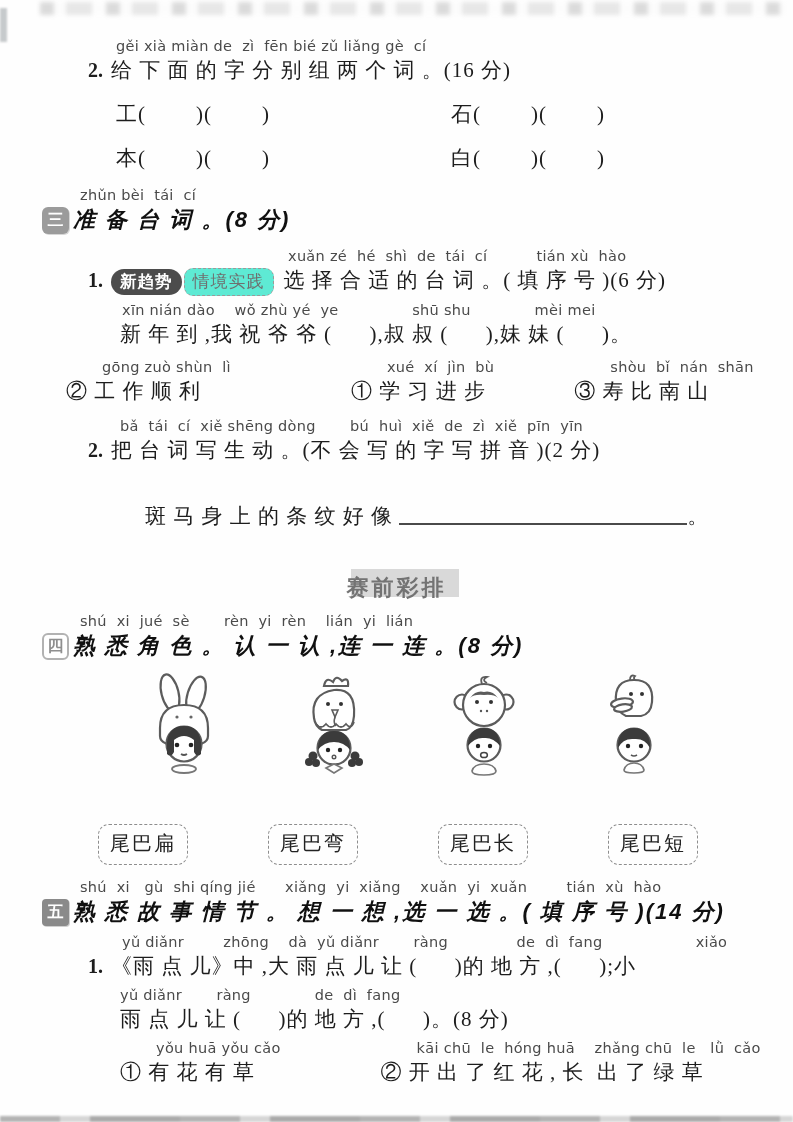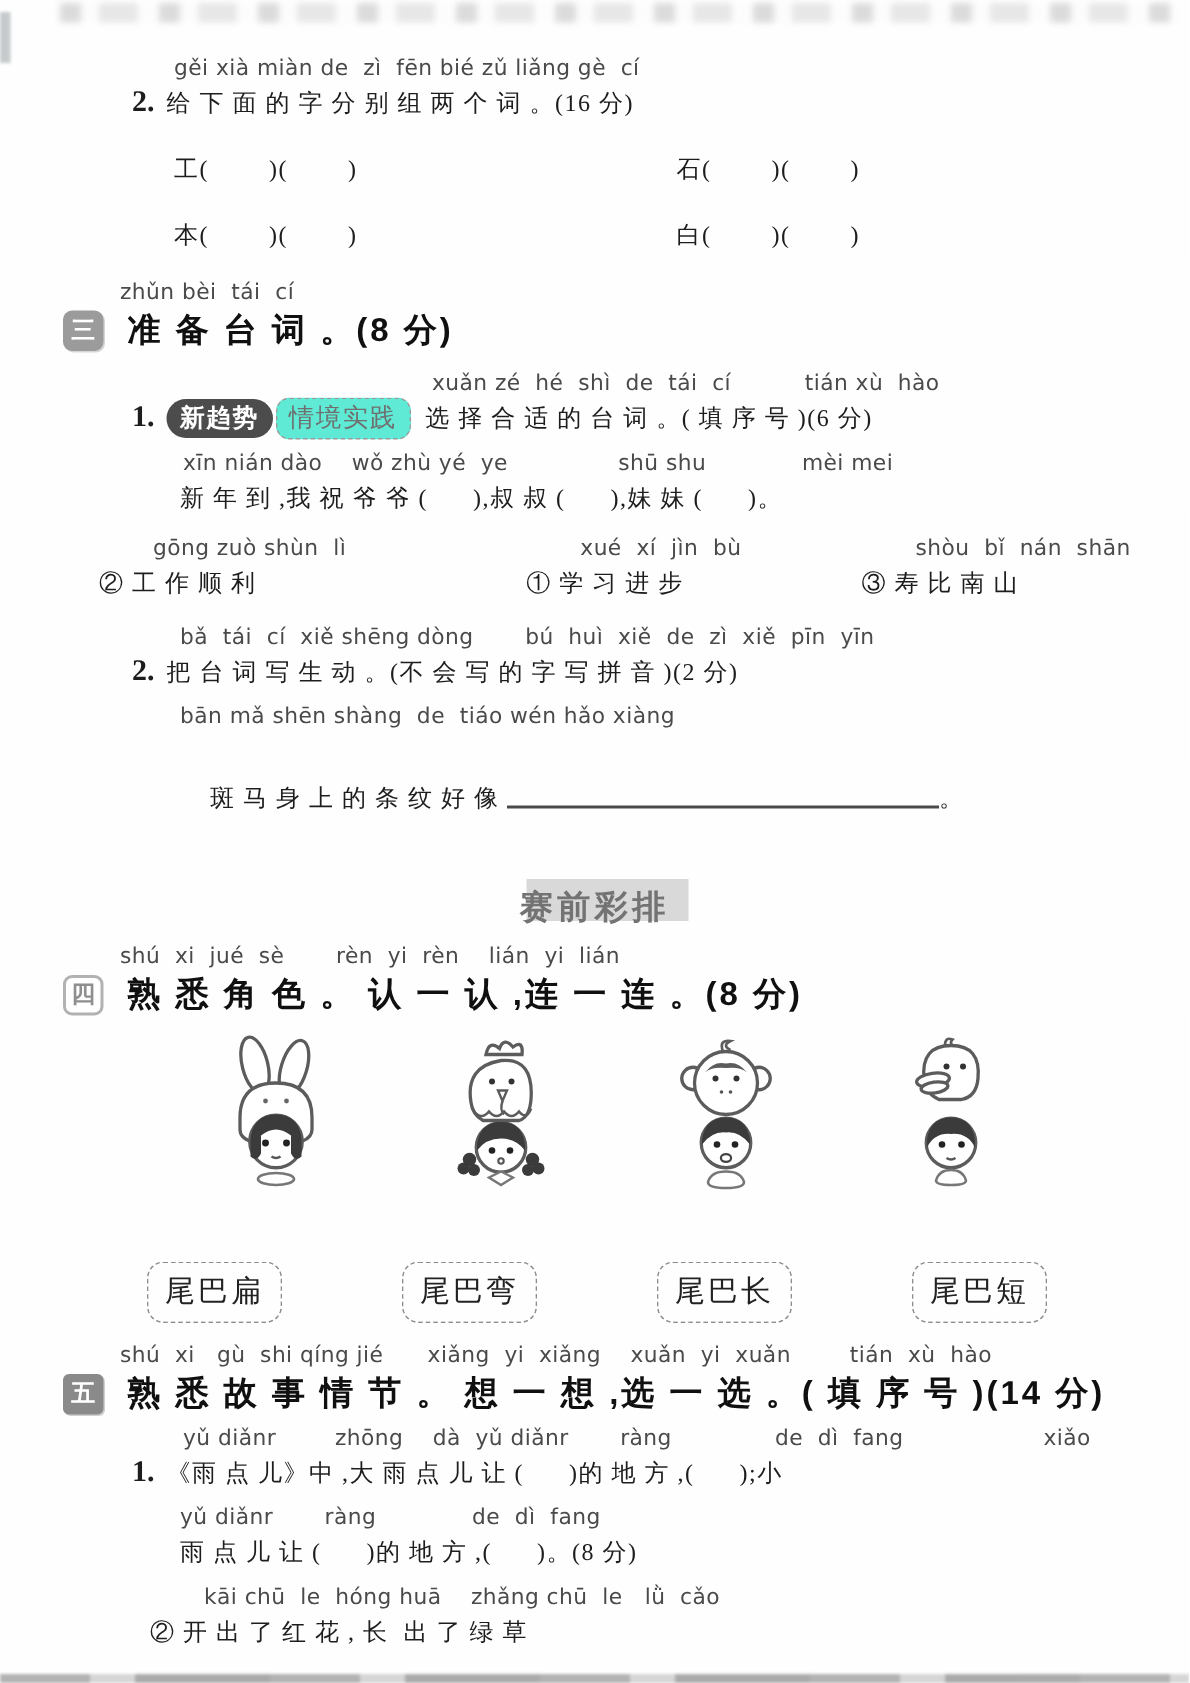--- a/index.html
+++ b/index.html
@@ -27,28 +27,28 @@
     position:absolute;bottom:0;left:0;right:0;height:6px;
     background:repeating-linear-gradient(90deg,#9a9a9a 0 60px,#c9c9c9 60px 90px,#8f8f8f 90px 180px);
     filter:blur(1px);opacity:.75;
   }
   .pinyin{
     font-family:"DejaVu Sans","Liberation Sans",sans-serif;
     font-size:14.5px;color:#4a4a4a;white-space:pre;line-height:17px;
     letter-spacing:.3px;
   }
   .hanzi{
-    font-size:16px;line-height:30px;white-space:pre;letter-spacing:1px;
+    font-size:21px;line-height:30px;white-space:pre;letter-spacing:1px;
   }
   .qnum{font-weight:700;font-size:20px;margin-right:8px;}
   .sec-header{display:flex;align-items:center;margin-left:42px;}
   .sec-title{
     font-family:"Liberation Sans","DejaVu Sans",sans-serif;
     font-weight:700;font-size:22px;color:#101010;white-space:pre;
-    letter-spacing:2px;margin-left:16px;line-height:32px;
+    letter-spacing:2px;margin-left:4px;line-height:32px;font-style:italic;
   }
   .badge-num{
     width:27px;height:27px;border-radius:6px;flex:0 0 27px;
     display:flex;align-items:center;justify-content:center;
     font-family:"Liberation Sans",sans-serif;font-weight:700;font-size:16px;
   }
   .badge-filled{background:#9b9b9b;color:#ffffff;box-shadow:1px 1px 0 #d6d6d6;}
   .badge-outline{background:#fff;border:2px solid #b2b2b2;color:#8f8f8f;box-sizing:border-box;}
   .badge-dark{background:#8a8a8a;color:#fff;border-radius:4px;box-shadow:1px 1px 0 #d0d0d0;}
   .pair-row{display:flex;margin-left:116px;margin-bottom:14px;}
@@ -150,21 +150,20 @@
       <div class="pinyin">shòu  bǐ  nán  shān</div>
       <div class="hanzi">③ 寿 比 南 山</div>
     </div>
   </div>
 
   <div class="pinyin ml120">bǎ  tái  cí  xiě shēng dòng       bú  huì  xiě  de  zì  xiě  pīn  yīn</div>
   <div class="q-line mb6">
     <span class="qnum">2.</span>
     <span class="hanzi">把 台 词 写 生 动 。(不 会 写 的 字 写 拼 音 )(2 分)</span>
   </div>
-  <div class="pinyin ml120">bān mǎ shēn shàng  de  tiáo wén hǎo xiàng</div>
   <div class="hanzi ml120 mb8">
     <span>斑 马 身 上 的 条 纹 好 像 </span><span class="blank-line"></span><span>。</span>
   </div>
 
   <div class="banner-wrap">
     <span class="banner">赛前彩排</span>
   </div>
 
   <div class="pinyin ml80">shú  xi  jué  sè       rèn  yi  rèn    lián  yi  lián</div>
   <div class="sec-header mb6">
@@ -269,20 +268,24 @@
 
   <div class="pinyin ml122">yǔ diǎnr        zhōng    dà  yǔ diǎnr       ràng              de  dì  fang                   xiǎo</div>
   <div class="q-line mb6">
     <span class="qnum">1.</span>
     <span class="hanzi">《雨 点 儿》中 ,大 雨 点 儿 让 (      )的 地 方 ,(      );小</span>
   </div>
   <div class="pinyin ml120">yǔ diǎnr       ràng             de  dì  fang</div>
   <div class="hanzi ml120 mb6">雨 点 儿 让 (      )的 地 方 ,(      )。(8 分)</div>
 
   <div class="opts-row">
+    <div class="opt" style="margin-left:120px">
+      <div class="pinyin">yǒu huā yǒu cǎo</div>
+      <div class="hanzi">① 有 花 有 草</div>
+    </div>
     <div class="opt" style="margin-left:100px">
       <div class="pinyin">kāi chū  le  hóng huā    zhǎng chū  le   lǜ  cǎo</div>
       <div class="hanzi">② 开 出 了 红 花 , 长  出 了 绿 草</div>
     </div>
   </div>
 
   <div class="noise-bottom"></div>
 </div>
 
 </body></html>

